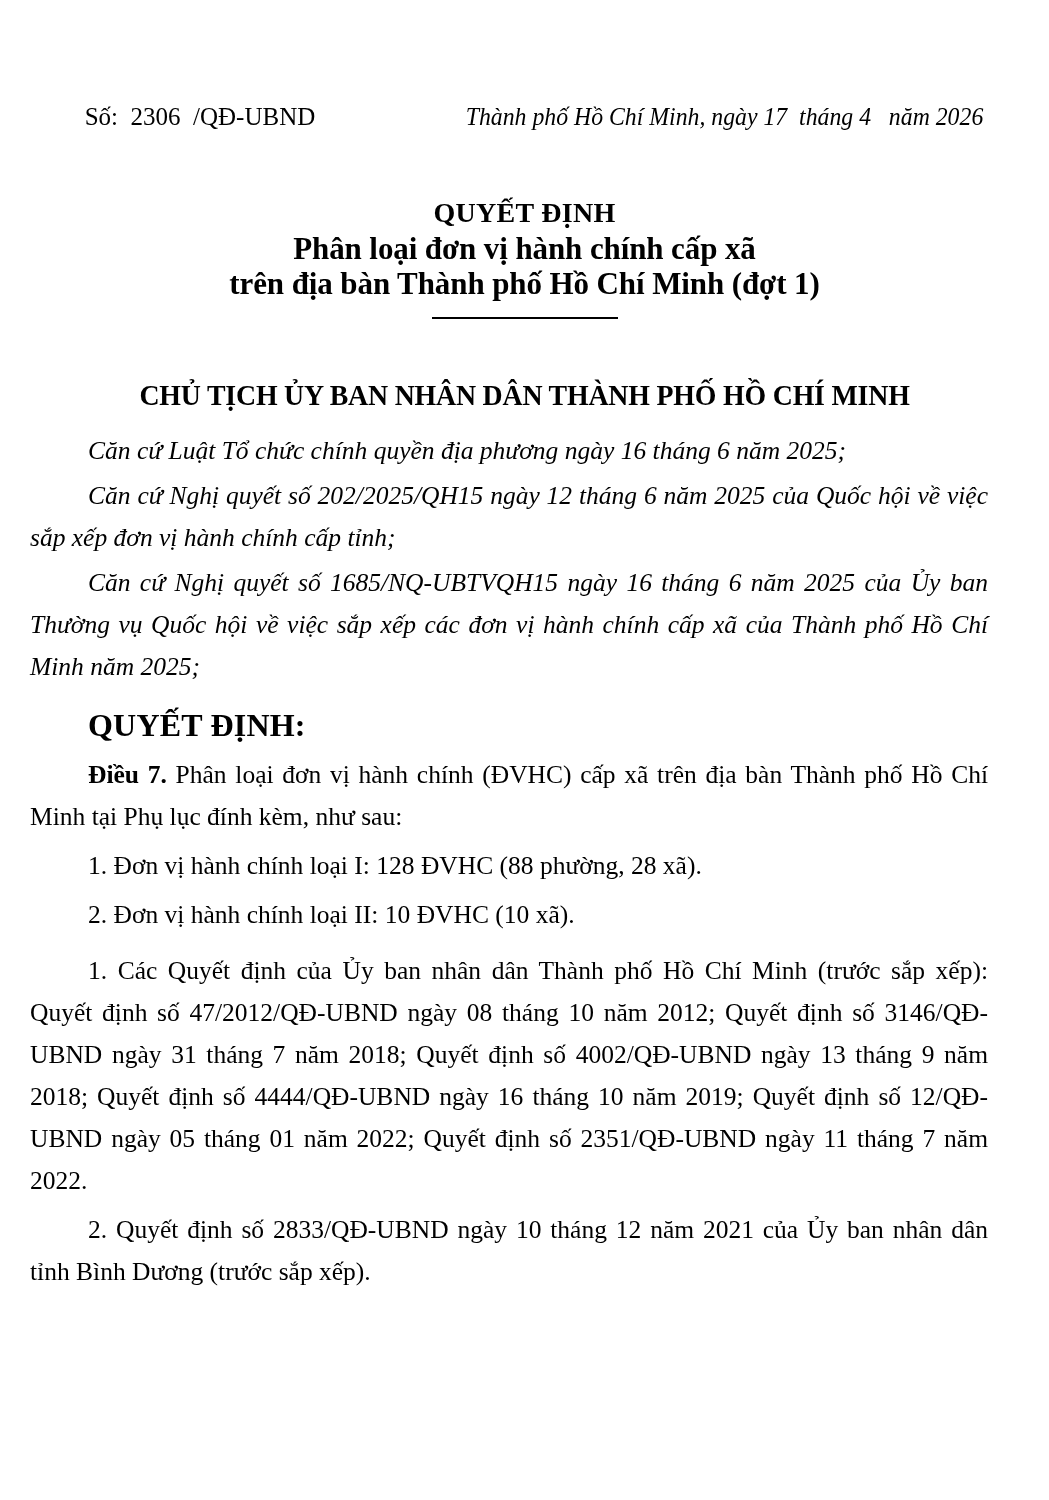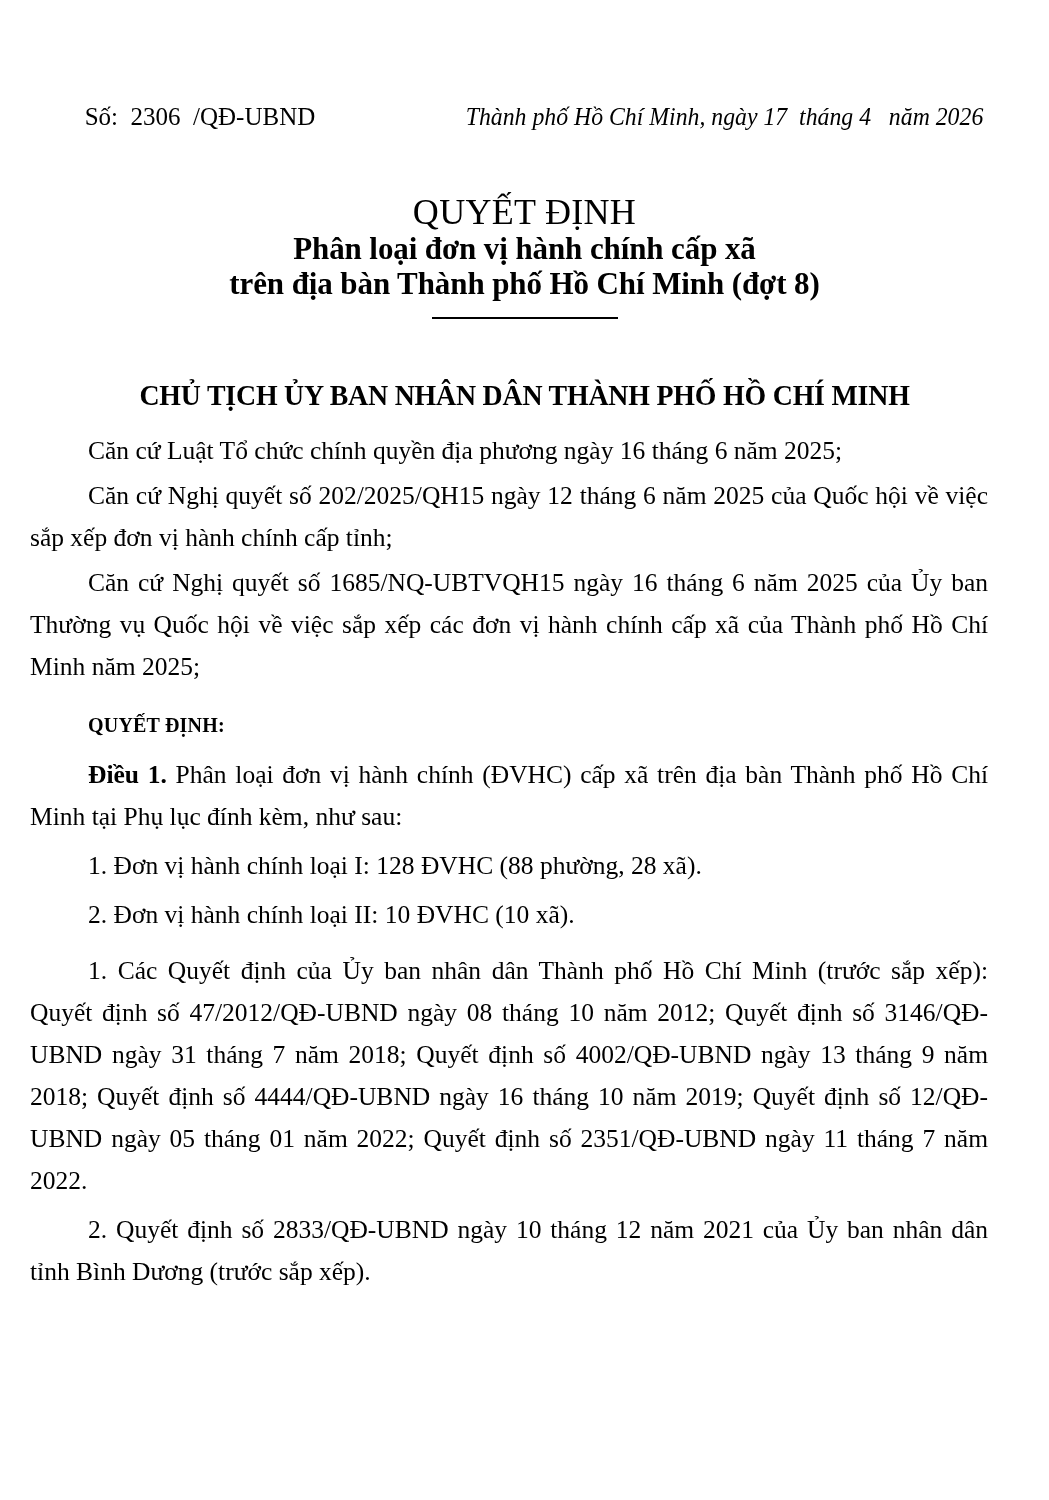--- a/index.html
+++ b/index.html
@@ -97,22 +97,22 @@
 
   
   .title-block {
     position: absolute;
     left: 0;
     top: 194px;
     width: 1049px;
     text-align: center;
   }
   .doc-title {
-    font-weight: normal;
-    font-size: 36px;
+    font-weight: bold;
+    font-size: 28px;
     line-height: 37px;
     letter-spacing: 0.3px;
   }
   .doc-subtitle {
     font-weight: bold;
     font-size: 31px;
     line-height: 35px;
     letter-spacing: -0.1px;
   }
   .title-rule-wrap {
@@ -146,25 +146,26 @@
     position: absolute;
     left: 30px;
     top: 430px;
     width: 958px;
   }
   p.para {
     margin: 0;
     padding: 0;
     text-align: justify;
     text-justify: inter-word;
-    font-size: 20px;
+    font-size: 32px;
     line-height: 41.5px;
     text-indent: 58px;
   }
   p.preamble {
+    font-style: italic;
     font-size: 25.5px;
     line-height: 41.8px;
     margin-bottom: 3.5px;
   }
   p.body-para {
     font-style: normal;
     font-size: 25.5px;
     line-height: 42px;
   }
   .gap-sm { height: 7px; }
@@ -192,41 +193,41 @@
 
 
   <div class="numdate-row">
     <div class="num-col">Số:  2306  /QĐ-UBND</div>
     <div class="date-col">Thành phố Hồ Chí Minh, ngày 17  tháng 4   năm 2026</div>
   </div>
 
   <div class="title-block">
     <div class="doc-title">QUYẾT ĐỊNH</div>
     <div class="doc-subtitle">Phân loại đơn vị hành chính cấp xã</div>
-    <div class="doc-subtitle">trên địa bàn Thành phố Hồ Chí Minh (đợt 8)</div>
+    <div class="doc-subtitle">trên địa bàn Thành phố Hồ Chí Minh (đợt 1)</div>
     <div class="title-rule-wrap">
       <div class="title-rule"></div>
     </div>
   </div>
 
   <div class="authority">CHỦ TỊCH ỦY BAN NHÂN DÂN THÀNH PHỐ HỒ CHÍ MINH</div>
 
   <div class="content">
 
     <p class="para preamble last-line-left">Căn cứ Luật Tổ chức chính quyền địa phương ngày 16 tháng 6 năm 2025;</p>
     <p class="para preamble last-line-left">Căn cứ Nghị quyết số 202/2025/QH15 ngày 12 tháng 6 năm 2025 của Quốc hội về việc sắp xếp đơn vị hành chính cấp tỉnh;</p>
     <p class="para preamble last-line-left">Căn cứ Nghị quyết số 1685/NQ-UBTVQH15 ngày 16 tháng 6 năm 2025 của Ủy ban Thường vụ Quốc hội về việc sắp xếp các đơn vị hành chính cấp xã của Thành phố Hồ Chí Minh năm 2025;</p>
 
     <div class="gap-md"></div>
 
     <p class="para center-heading">QUYẾT ĐỊNH:</p>
 
     <div class="gap-sm"></div>
 
-    <p class="para body-para last-line-left"><span class="lead">Điều 1.</span><span> Phân loại đơn vị hành chính (ĐVHC) cấp xã trên địa bàn Thành phố Hồ Chí Minh tại Phụ lục đính kèm, như sau:</span></p>
+    <p class="para body-para last-line-left"><span class="lead">Điều 7.</span><span> Phân loại đơn vị hành chính (ĐVHC) cấp xã trên địa bàn Thành phố Hồ Chí Minh tại Phụ lục đính kèm, như sau:</span></p>
 
     <div class="gap-sm"></div>
 
     <p class="para body-para last-line-left">1. Đơn vị hành chính loại I: 128 ĐVHC (88 phường, 28 xã).</p>
 
     <div class="gap-sm"></div>
 
     <p class="para body-para last-line-left">2. Đơn vị hành chính loại II: 10 ĐVHC (10 xã).</p>
 
     <div class="gap-sm"></div>

